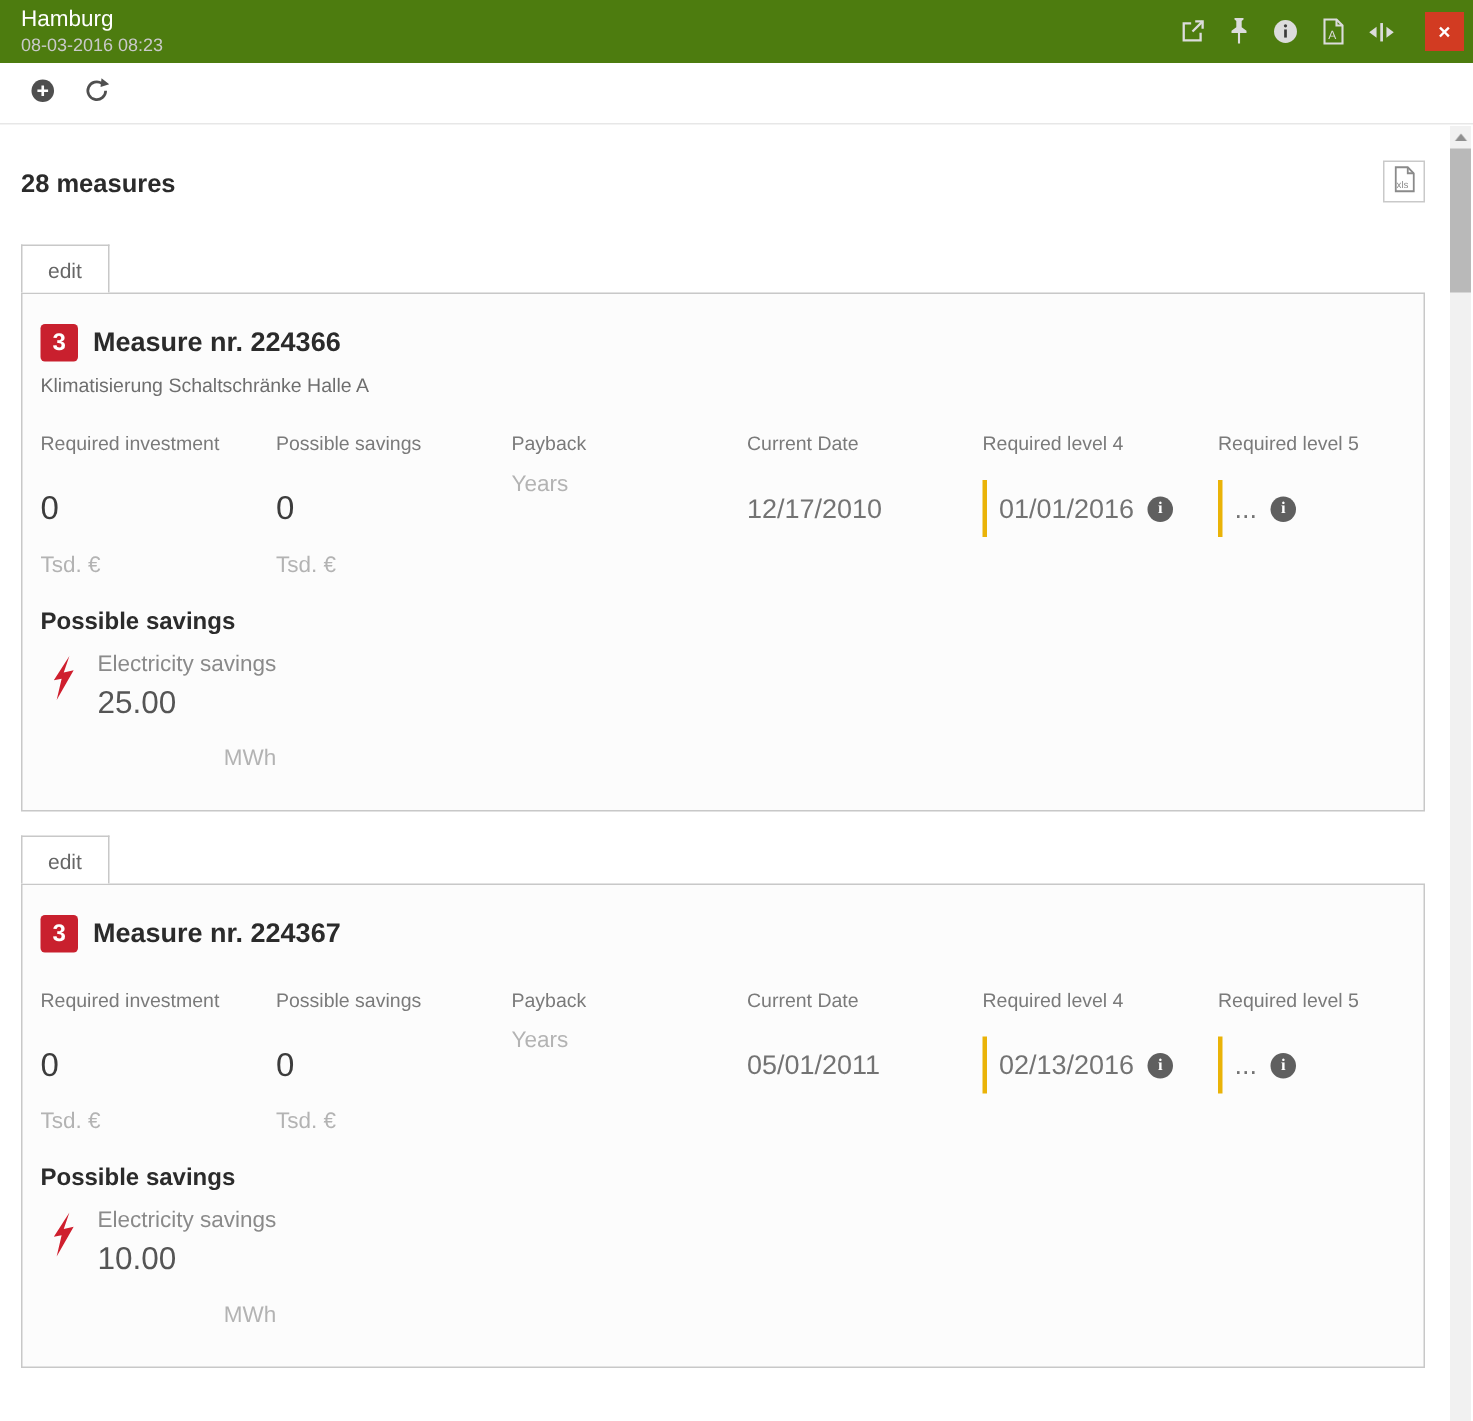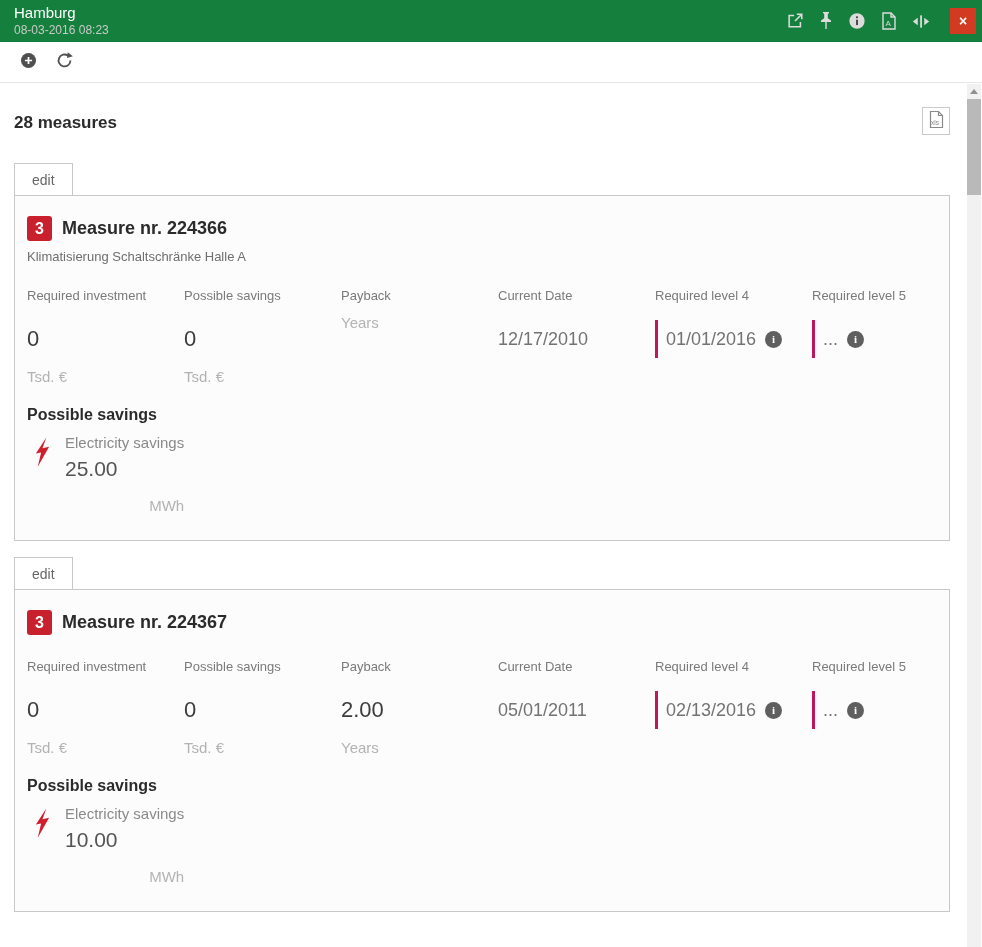--- a/index.html
+++ b/index.html
@@ -1,20 +1,20 @@
 <!DOCTYPE html>
 <html><head>
 <meta charset="utf-8">
 <style>
   * { box-sizing: border-box; }
   html, body { margin:0; padding:0; width:982px; height:947px; overflow:hidden;
                background:#fff; font-family:"Liberation Sans", sans-serif; }
 
   
-  .window-header { background:#15803d; height:42px; display:flex;
+  .window-header { background:#4d7c0f; height:42px; display:flex;
                    justify-content:space-between; align-items:center;
                    padding:0 6px 0 14px; }
   .wh-titles { line-height:1.25; }
   .wh-title { color:#ffffff; font-size:15px; }
   .wh-subtitle { color:#c9c9c9; font-size:12px; }
   .header-icons { display:flex; align-items:center; gap:15px; }
   .hicon { display:flex; align-items:center; justify-content:center; cursor:pointer; }
   .close-button { width:26px; height:26px; background:#d23b22; border:none;
                   color:#fff; font-size:14px; font-weight:bold; cursor:pointer;
                   display:flex; align-items:center; justify-content:center; margin-left:5px; }
@@ -42,21 +42,21 @@
   .card-head { display:flex; align-items:center; gap:10px; }
   .badge { width:25px; height:25px; background:#c9202e; color:#fff; font-weight:bold;
            font-size:16px; display:flex; align-items:center; justify-content:center;
            border-radius:3px; flex:0 0 auto; }
   .card-title { font-size:18px; font-weight:bold; color:#2b2b2b; margin:0; }
   .card-sub { font-size:13px; color:#6e6e6e; margin-top:8px; }
 
   .fields { display:grid; grid-template-columns:repeat(5,157px) 1fr; margin-top:24px; }
   .f-label { font-size:13px; color:#7a7a7a; height:16px; }
   .f-valrow { height:38px; display:flex; align-items:center; margin-top:16px; }
-  .f-valrow.flag { border-left:3px solid #be185d; padding-left:8px; gap:9px; }
+  .f-valrow.flag { border-left:3px solid #eab308; padding-left:8px; gap:9px; }
   .f-value.big { font-size:22px; color:#3c3c3c; }
   .f-value.date { font-size:18px; color:#737373; }
   .f-unit { margin-top:10px; font-size:15px; color:#b3b3b3; height:18px; }
   .info-dot { width:17px; height:17px; border-radius:50%; background:#5f5f5f; color:#fff;
               font-size:11px; font-weight:bold; font-family:"Liberation Serif", serif;
               display:inline-flex; align-items:center; justify-content:center; cursor:pointer; }
 
   .savings-head { font-size:16px; font-weight:bold; color:#2b2b2b; margin:20px 0 10px 0; }
   .savings-row { display:flex; gap:14px; padding-left:7px; }
   .bolt-icon { flex:0 0 auto; margin-top:3px; }
@@ -242,23 +242,20 @@
         </div>
         <div class="field">
           <div class="f-label">Possible savings</div>
           <div class="f-valrow">
               <span class="f-value big">0</span>
             </div>
           <div class="f-unit">Tsd. €</div>
         </div>
         <div class="field">
           <div class="f-label">Payback</div>
-          <div class="f-valrow">
-              <span class="f-value big">2.00</span>
-            </div>
           <div class="f-unit">Years</div>
         </div>
         <div class="field">
           <div class="f-label">Current Date</div>
           <div class="f-valrow">
               <span class="f-value date">05/01/2011</span>
             </div>
           <div class="f-unit"></div>
         </div>
         <div class="field">

